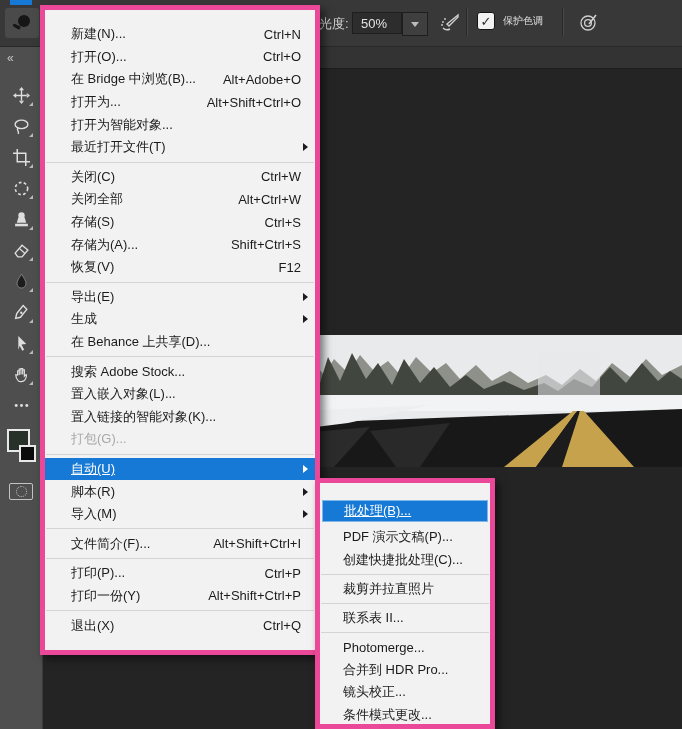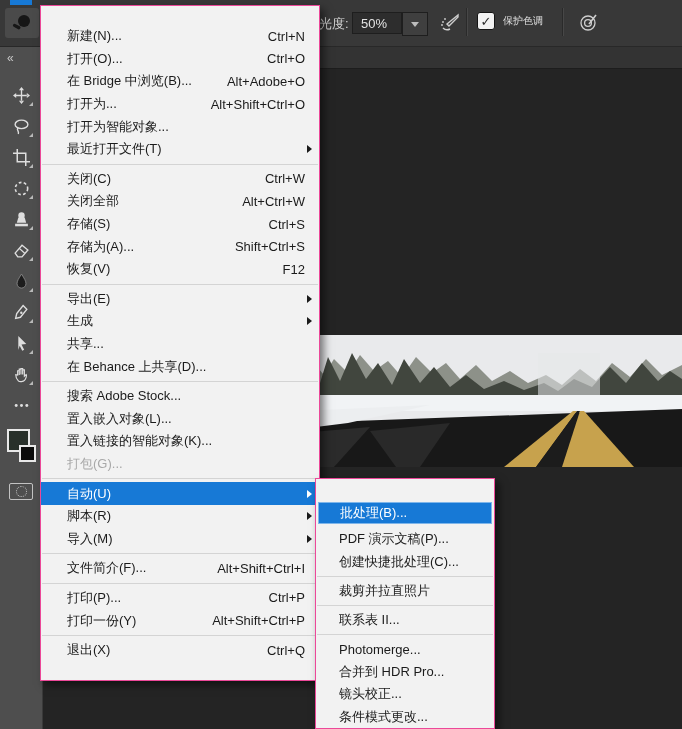--- a/index.html
+++ b/index.html
@@ -56,38 +56,38 @@
   .bg-swatch{position:absolute;left:13px;top:18px;width:13px;height:13px;background:#0b0b0b;border:2px solid #e8e8e8;}
   .quickmask{width:22px;height:15px;border:1px solid #c3c3c3;border-radius:2px;display:flex;align-items:center;justify-content:center;margin-top:8px;}
   .quickmask .dotcirc{width:9px;height:9px;border:1px dotted #c3c3c3;border-radius:50%;}
   
   .canvas{position:absolute;left:42px;top:46px;width:640px;height:683px;background:#242424;z-index:1;}
   .canvas-topstrip{position:absolute;left:0;top:0;width:640px;height:22px;background:#333333;border-bottom:1px solid #1d1d1d;}
   .photo{position:absolute;left:258px;top:289px;width:382px;height:132px;}
   
   .menubar-sliver{position:absolute;left:10px;top:0;width:22px;height:5px;background:#1779d6;z-index:4;}
   .menu-panel{
-    position:absolute;background:#f2f2f2;border:1px solid #ec4899;
+    position:absolute;background:#f2f2f2;border:5px solid #ec4899;
     box-shadow:4px 4px 8px rgba(0,0,0,.5);box-sizing:border-box;
-    padding:19px 0;z-index:20;
+    padding:13px 0;z-index:20;
   }
   #file-menu{left:40px;top:5px;width:280px;}
   #automate-submenu{left:315px;top:478px;width:180px;height:251px;overflow:hidden;z-index:21;}
   .mrow{
     display:flex;align-items:center;height:22.6px;padding:0 14px 0 26px;
     font-size:13px;color:#1b1b1b;position:relative;white-space:nowrap;cursor:default;
   }
   #automate-submenu .mrow{padding:0 10px 0 23px;height:22.3px;}
   .ml{flex:1;overflow:hidden;}
   .ms{margin-left:18px;}
   .ma{
     position:absolute;right:7px;top:50%;margin-top:-4px;width:0;height:0;
     border-top:4px solid transparent;border-bottom:4px solid transparent;border-left:5px solid #1b1b1b;
   }
-  .mrow.sel{background:#1779d6;color:#ffffff;}
+  .mrow.sel{background:#1779d6;color:#ffffff;text-decoration:underline;}
   .mrow.sel .ma{border-left-color:#ffffff;}
   #automate-submenu .mrow.sel{
     background:#1779d6;border:1px solid #7fb6ea;color:#fff;
     margin:4px 2px;padding-left:21px;box-sizing:border-box;
   }
   .mrow.dis{color:#a8a8a8;justify-content:flex-end;}
   .msep{height:1px;background:#d4d4d4;margin:3px 1px;}
   svg{display:block;}
 </style>
 </head>
@@ -284,23 +284,20 @@
       <div class="msep"></div>
       <div class="mrow">
         <span class="ml">导出(E)</span>
         <span class="ma"></span>
       </div>
       <div class="mrow">
         <span class="ml">生成</span>
         <span class="ma"></span>
       </div>
       <div class="mrow">
-        <span class="ml">共享...</span>
-      </div>
-      <div class="mrow">
         <span class="ml">在 Behance 上共享(D)...</span>
       </div>
       <div class="msep"></div>
       <div class="mrow">
         <span class="ml">搜索 Adobe Stock...</span>
       </div>
       <div class="mrow">
         <span class="ml">置入嵌入对象(L)...</span>
       </div>
       <div class="mrow">

